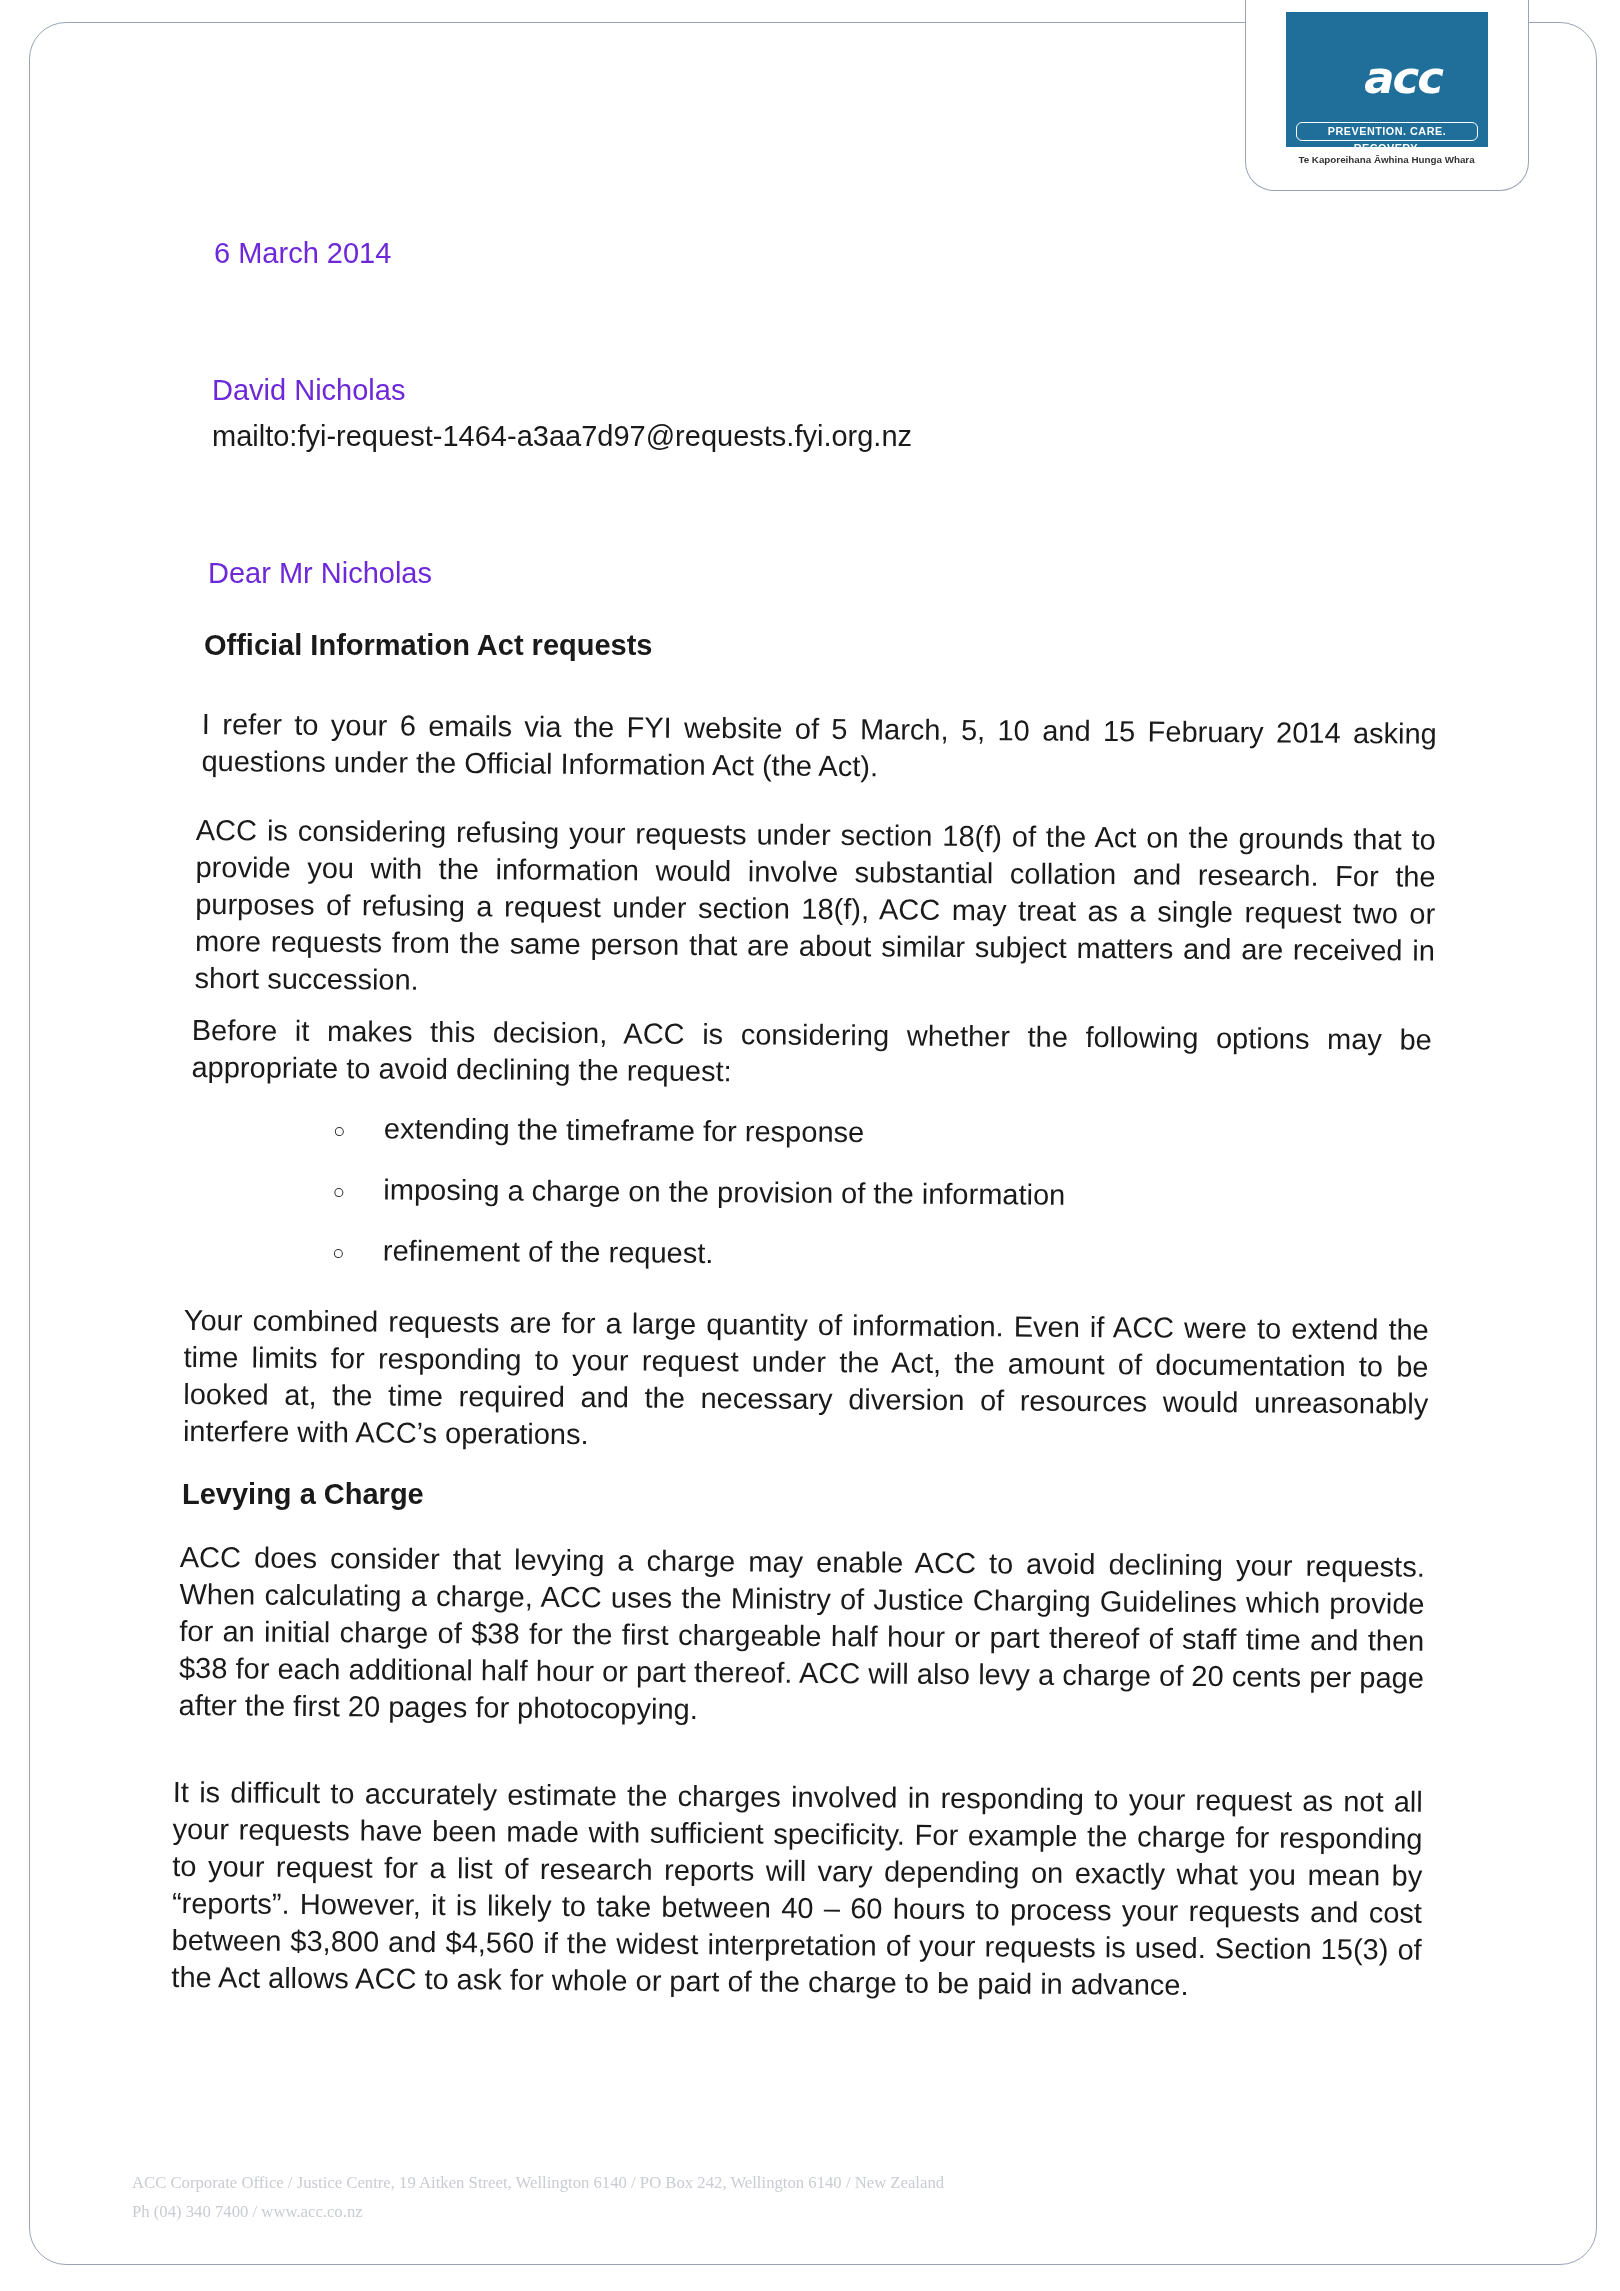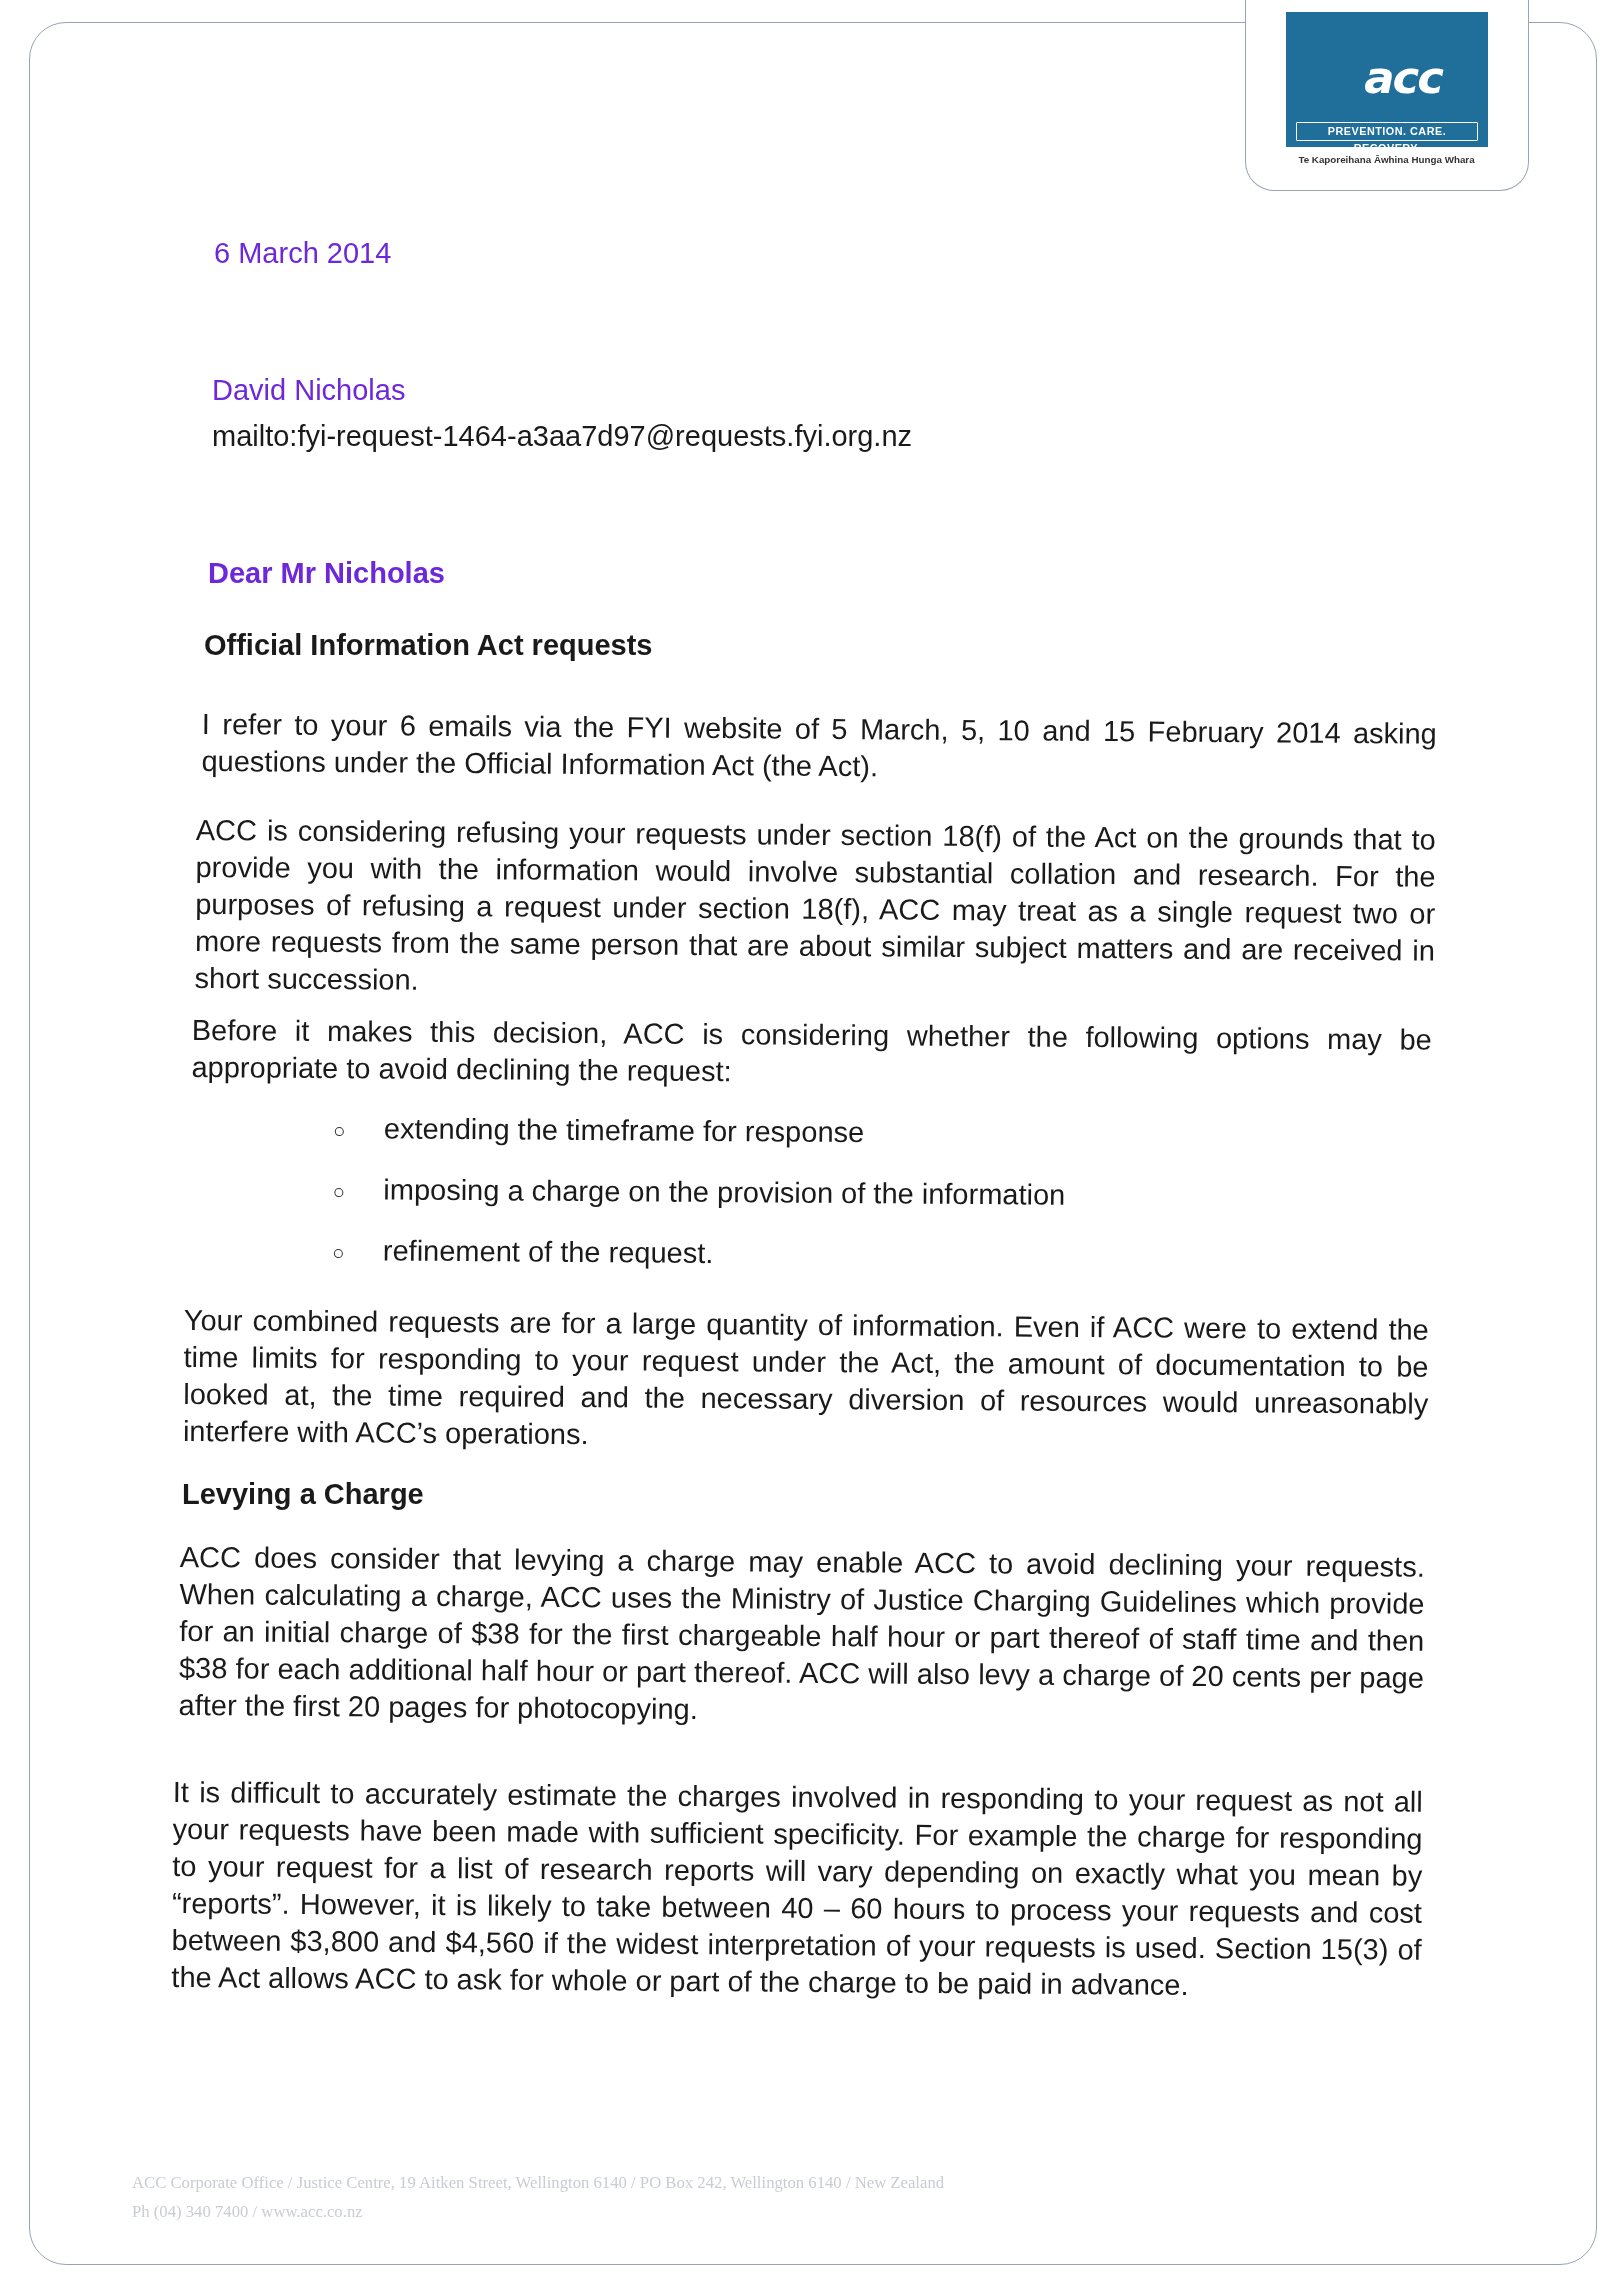--- a/index.html
+++ b/index.html
@@ -59,21 +59,21 @@
       letter-spacing: -2px;
       padding-left: 32px;
     }
     .logo-tagline {
       position: absolute;
       left: 9.8px;
       right: 9.8px;
       top: 110px;
       height: 17.6px;
       border: 1px solid #ffffff;
-      border-radius: 1px;
+      border-radius: 6px;
       color: #ffffff;
       font-size: 10.8px;
       font-weight: bold;
       text-align: center;
       line-height: 17.6px;
       letter-spacing: 0.5px;
     }
     .logo-maori {
       position: absolute;
       left: 1274px;
@@ -96,21 +96,21 @@
       white-space: nowrap;
       color: #6d28d9;
     }
     .date { left: 214px; top: 237px; }
     .recipient-name { left: 212px; top: 374px; }
     .recipient-email {
       left: 212px; top: 420px;
       text-underline-offset: 5.9px;
       color: #1a1a1a;
     }
-    .salutation { left: 208px; top: 557px; font-weight: bold; }
+    .salutation { left: 208px; top: 557px; }
     .heading {
       position: absolute;
       font-size: 29px;
       font-weight: bold;
       white-space: nowrap;
     }
     .heading-1 { left: 204px; top: 629px; }
     .heading-2 { left: 182px; top: 1478px; }
 
     .para {

